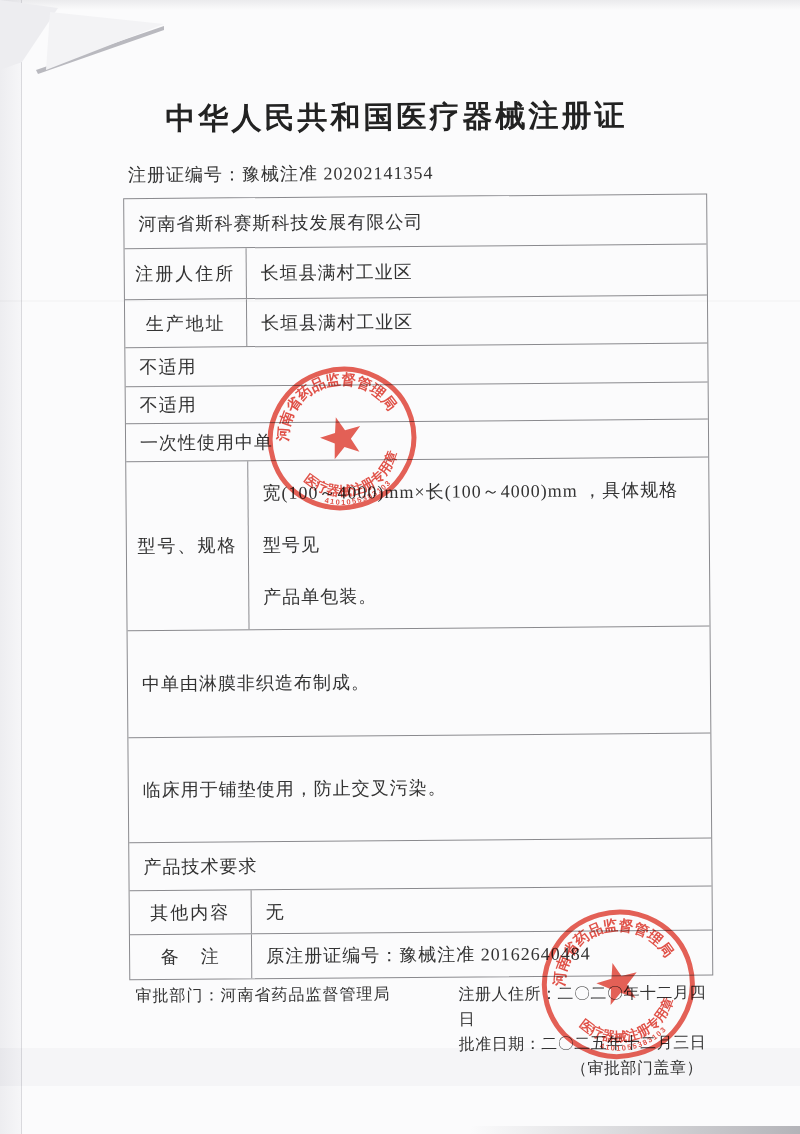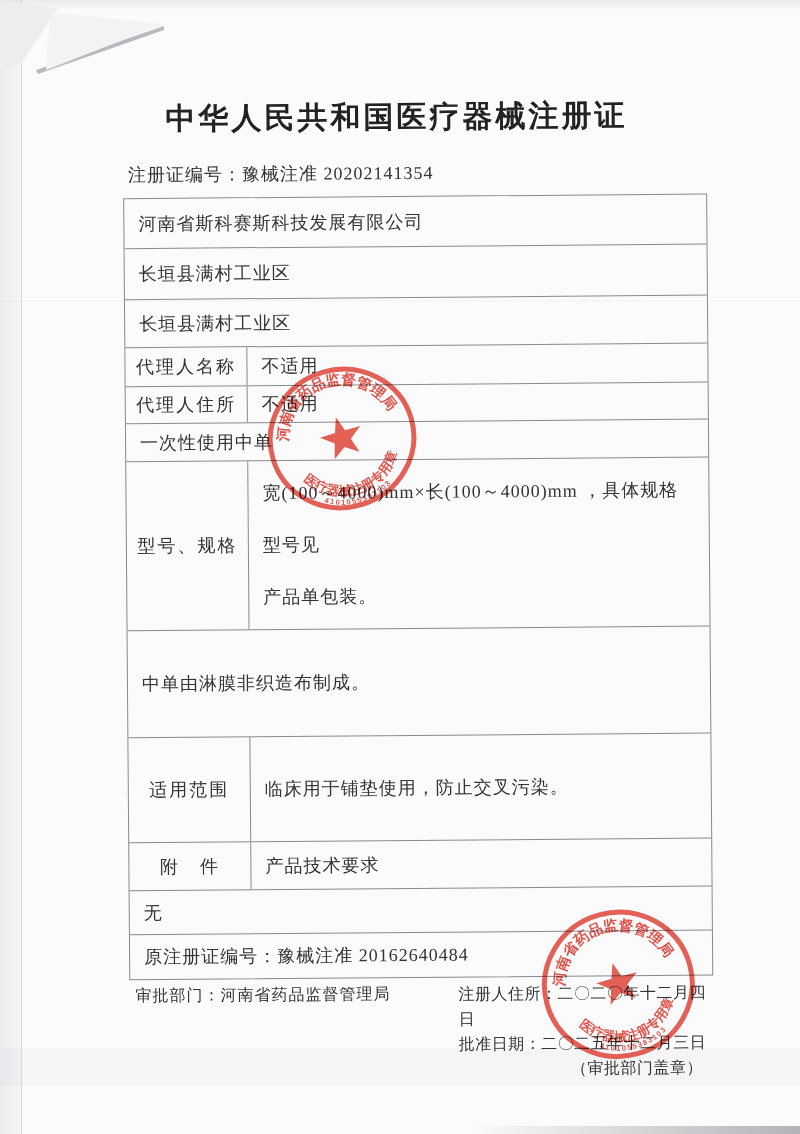--- a/index.html
+++ b/index.html
@@ -78,56 +78,56 @@
 
   <div class="doc-title">中华人民共和国医疗器械注册证</div>
 
   <div class="cert-line"><span>注册证编号：</span><span>豫械注准 20202141354</span></div>
 
   <div class="cert-table">
     <div class="t-row h1">
       <div class="t-value">河南省斯科赛斯科技发展有限公司</div>
     </div>
     <div class="t-row h2">
+      <div class="t-label">注册人住所</div>
       <div class="t-value">长垣县满村工业区</div>
     </div>
     <div class="t-row h3">
+      <div class="t-label">生产地址</div>
       <div class="t-value">长垣县满村工业区</div>
     </div>
     <div class="t-row h4">
-      <div class="t-label">代理人名称</div>
       <div class="t-value">不适用</div>
     </div>
     <div class="t-row h5">
-      <div class="t-label">代理人住所</div>
       <div class="t-value">不适用</div>
     </div>
     <div class="t-row h6">
       <div class="t-value">一次性使用中单</div>
     </div>
     <div class="t-row h7 row-spec">
       <div class="t-label">型号、规格</div>
       <div class="t-value">宽(100～4000)mm×长(100～4000)mm ，具体规格型号见
 产品单包装。</div>
     </div>
     <div class="t-row h8">
       <div class="t-value">中单由淋膜非织造布制成。</div>
     </div>
     <div class="t-row h9">
-      <div class="t-label">适用范围</div>
       <div class="t-value">临床用于铺垫使用，防止交叉污染。</div>
     </div>
     <div class="t-row h10">
-      <div class="t-label">附　件</div>
       <div class="t-value">产品技术要求</div>
     </div>
     <div class="t-row h11">
+      <div class="t-label">其他内容</div>
       <div class="t-value">无</div>
     </div>
     <div class="t-row h12">
+      <div class="t-label">备　注</div>
       <div class="t-value">原注册证编号：豫械注准 20162640484</div>
     </div>
   </div>
 
   <div class="footer-left"><span>审批部门：</span><span>河南省药品监督管理局</span></div>
 
   <div class="footer-right">
     <div><span>注册人住所：</span><span>二〇二〇年十二月四日</span></div>
     <div><span>批准日期：</span><span>二〇二五年十二月三日</span></div>
     <div class="seal-note">（审批部门盖章）</div>

